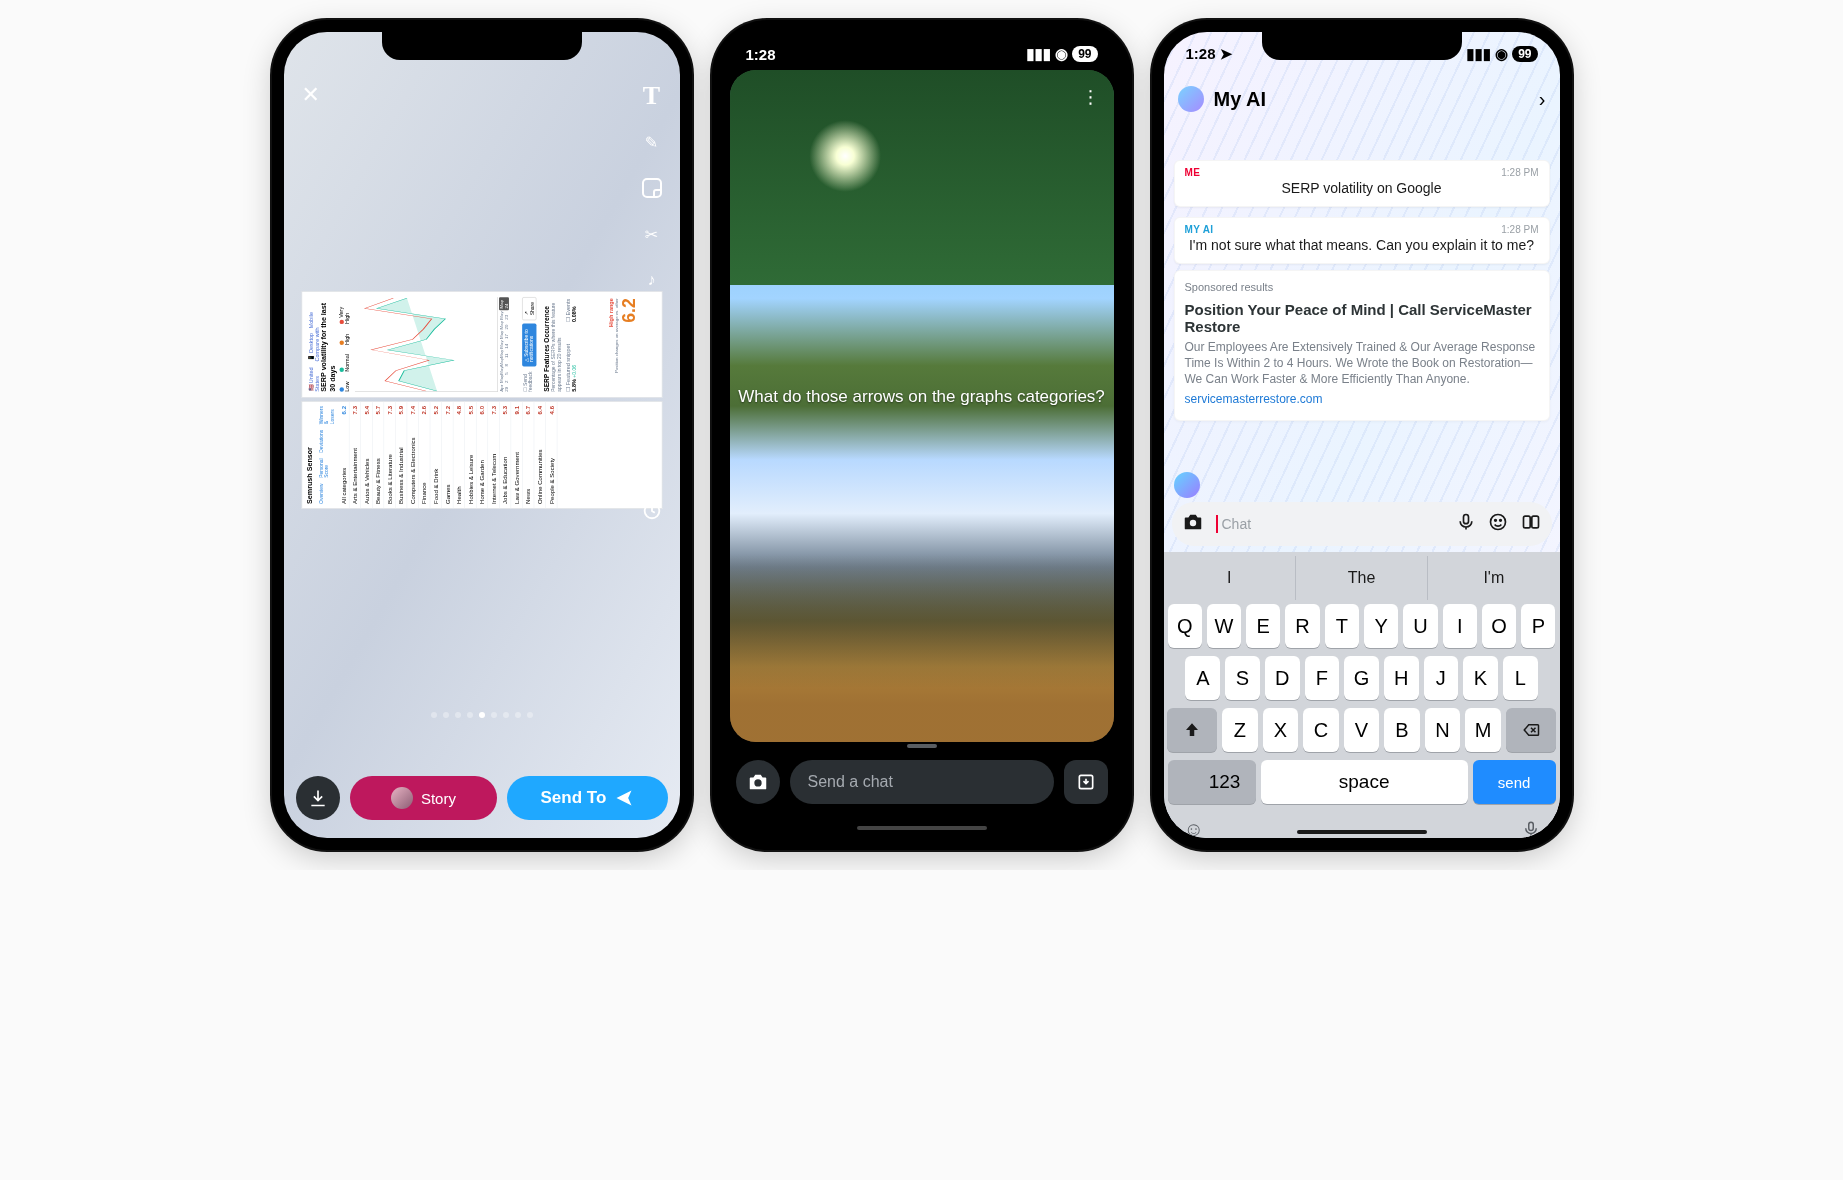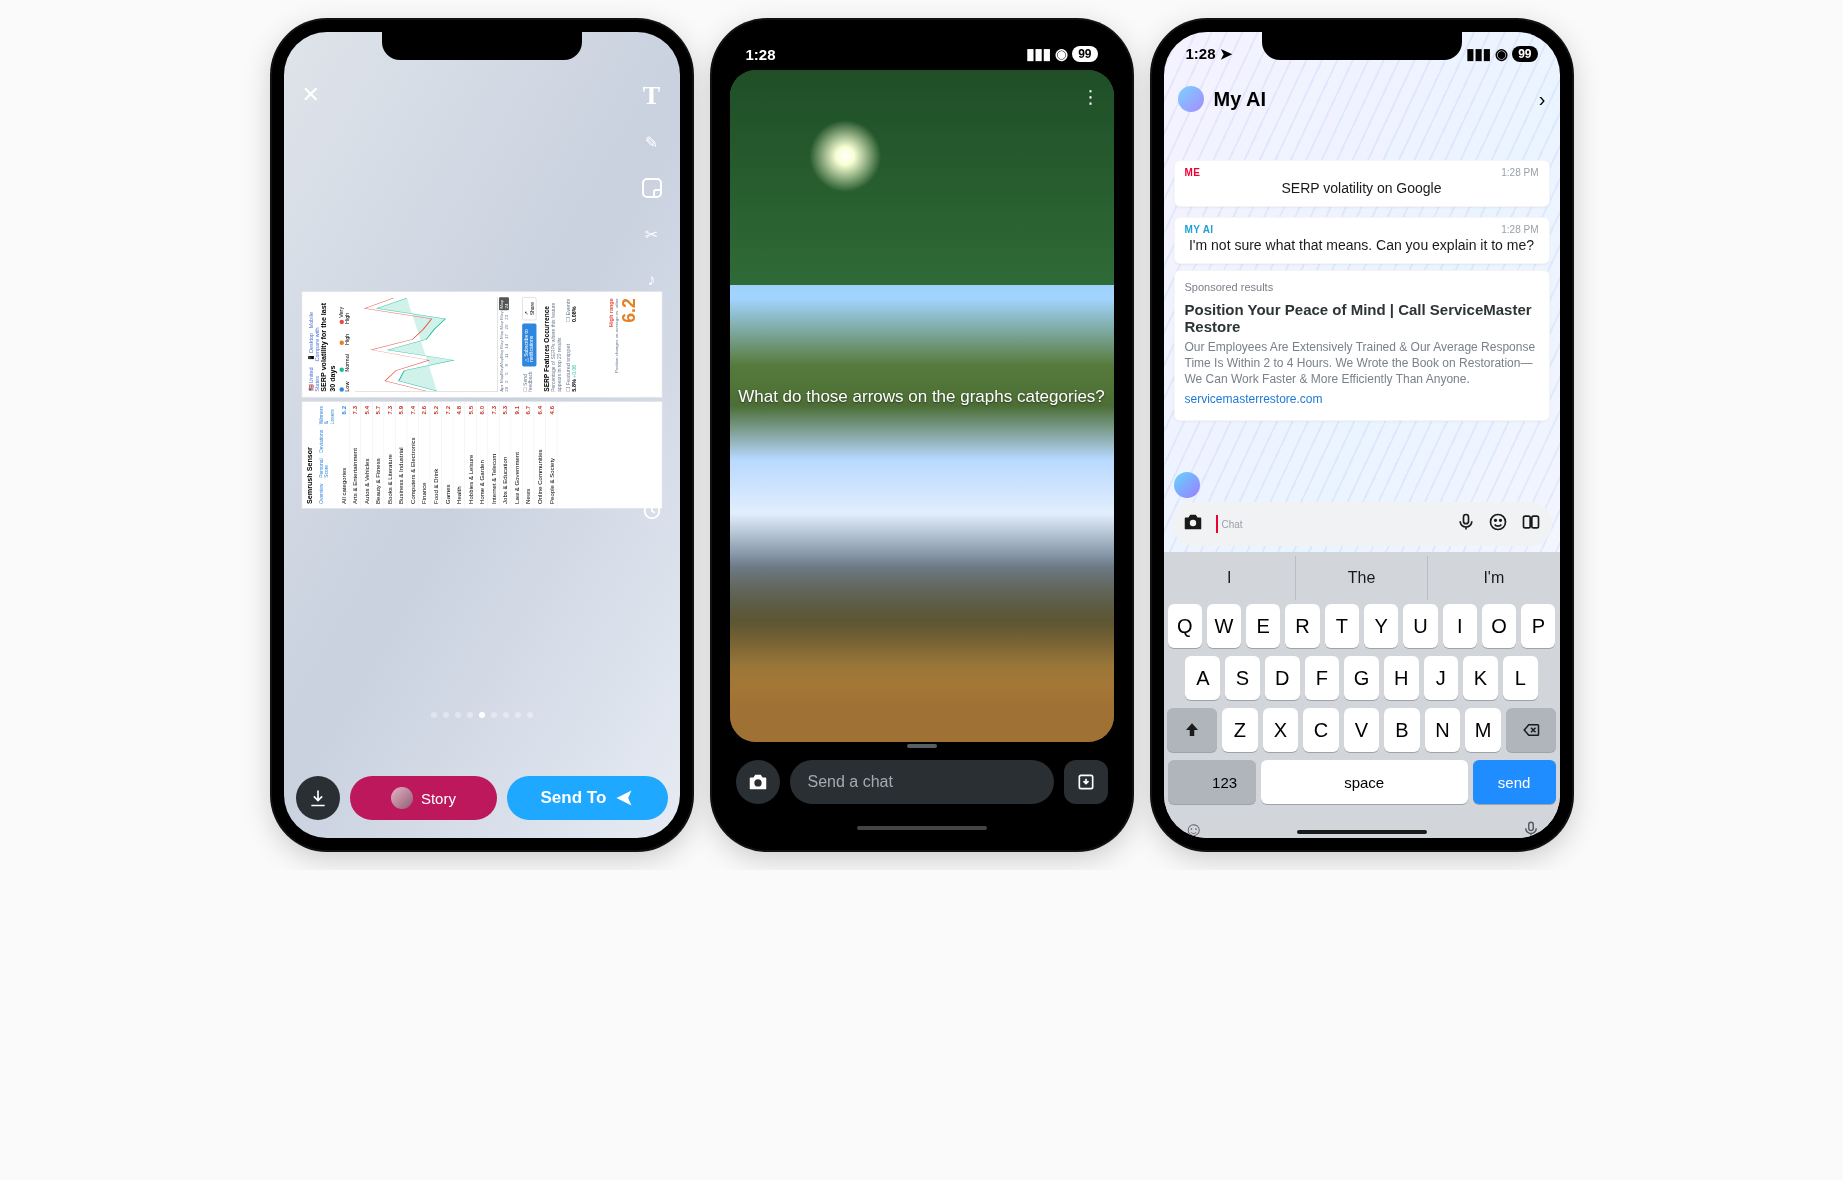--- a/index.html
+++ b/index.html
@@ -75,34 +75,34 @@
   .msg-time { color:#9aa0a6; }
   .msg-body { font-size:14px; color:#1a1a1a;text-align:center; }
   .sponsored { background:#fff; border-radius:6px; padding:10px 10px 14px; border:1px solid rgba(0,0,0,.04); margin-top:-4px; box-shadow:0 1px 3px rgba(0,0,0,.04); }
   .sp-label { font-size:11px; color:#7a818a; margin-bottom:8px; }
   .sp-title { font-size:15px; font-weight:700; color:#2d3436; margin-bottom:4px; }
   .sp-body { font-size:12px; color:#7a818a; line-height:1.35; }
   .sp-link { font-size:12px; color:#1f7ad6; margin-top:4px; display:block; }
   .p3-mini-av { position:absolute; left:10px; top:440px; width:26px; height:26px; border-radius:50%; background:linear-gradient(135deg,#64d5ff,#9b7dff); z-index:15; }
   .p3-inputbar { position:absolute; top:470px; left:8px; right:8px; height:44px; background:#f1f2f4; border-radius:22px; display:flex; align-items:center; padding:0 10px; gap:12px; z-index:15; }
   .p3-inputbar .ic { color:#2b2d31; }
-  .p3-chat-text { flex:1; color:#9aa0a6; font-size:10px; border-left:2px solid #e03; padding-left:4px; height:18px; display:flex; align-items:center; }
+  .p3-chat-text { flex:1; color:#9aa0a6; font-size:14px; border-left:2px solid #e03; padding-left:4px; height:18px; display:flex; align-items:center; }
   
   .kbd { position:absolute; left:0; right:0; bottom:0; top:520px; background:#d2d5da; z-index:20; padding-top:4px; }
   .kbd-sugg { display:flex; height:44px; }
   .kbd-sugg div { flex:1; display:flex; align-items:center; justify-content:center; font-size:16px; color:#1a1a1a; border-right:1px solid #b9bdc4; }
   .kbd-sugg div:last-child { border-right:none; }
   .kbd-rows { padding:4px 4px 0; }
   .krow { display:flex; gap:5px; justify-content:center; margin-bottom:8px; }
   .key { background:#fff; border-radius:6px; height:44px; flex:1; display:flex; align-items:center; justify-content:center; font-size:20px; box-shadow:0 1px 0 #9fa3a9; }
   .key.func { background:#b0b4bb; }
   .key.wide { flex:1.4; }
   .krow.bottom .key { height:44px; }
-  .key.num { flex:1.2; font-size:15px; background:#b0b4bb;padding-left:26px; }
-  .key.space { flex:4; font-size:15px; }
+  .key.num { flex:1.2; font-size:19px; background:#b0b4bb;padding-left:26px; }
+  .key.space { flex:4; font-size:19px; }
   .key.send { flex:1.6; background:#1f8cff; color:#fff; font-size:15px; }
   .kbd-footer { display:flex; justify-content:space-between; padding:6px 20px 2px; font-size:20px; color:#5a5e64; }
   .p3-homebar { position:absolute; bottom:4px; left:50%; transform:translateX(-50%); width:130px; height:4px; border-radius:2px; background:#1a1a1a; z-index:30; }
 </style>
 </head>
 <body>
 
 <div class="phone-frame">
   <div class="phone-notch"></div>
   <div class="screen">

